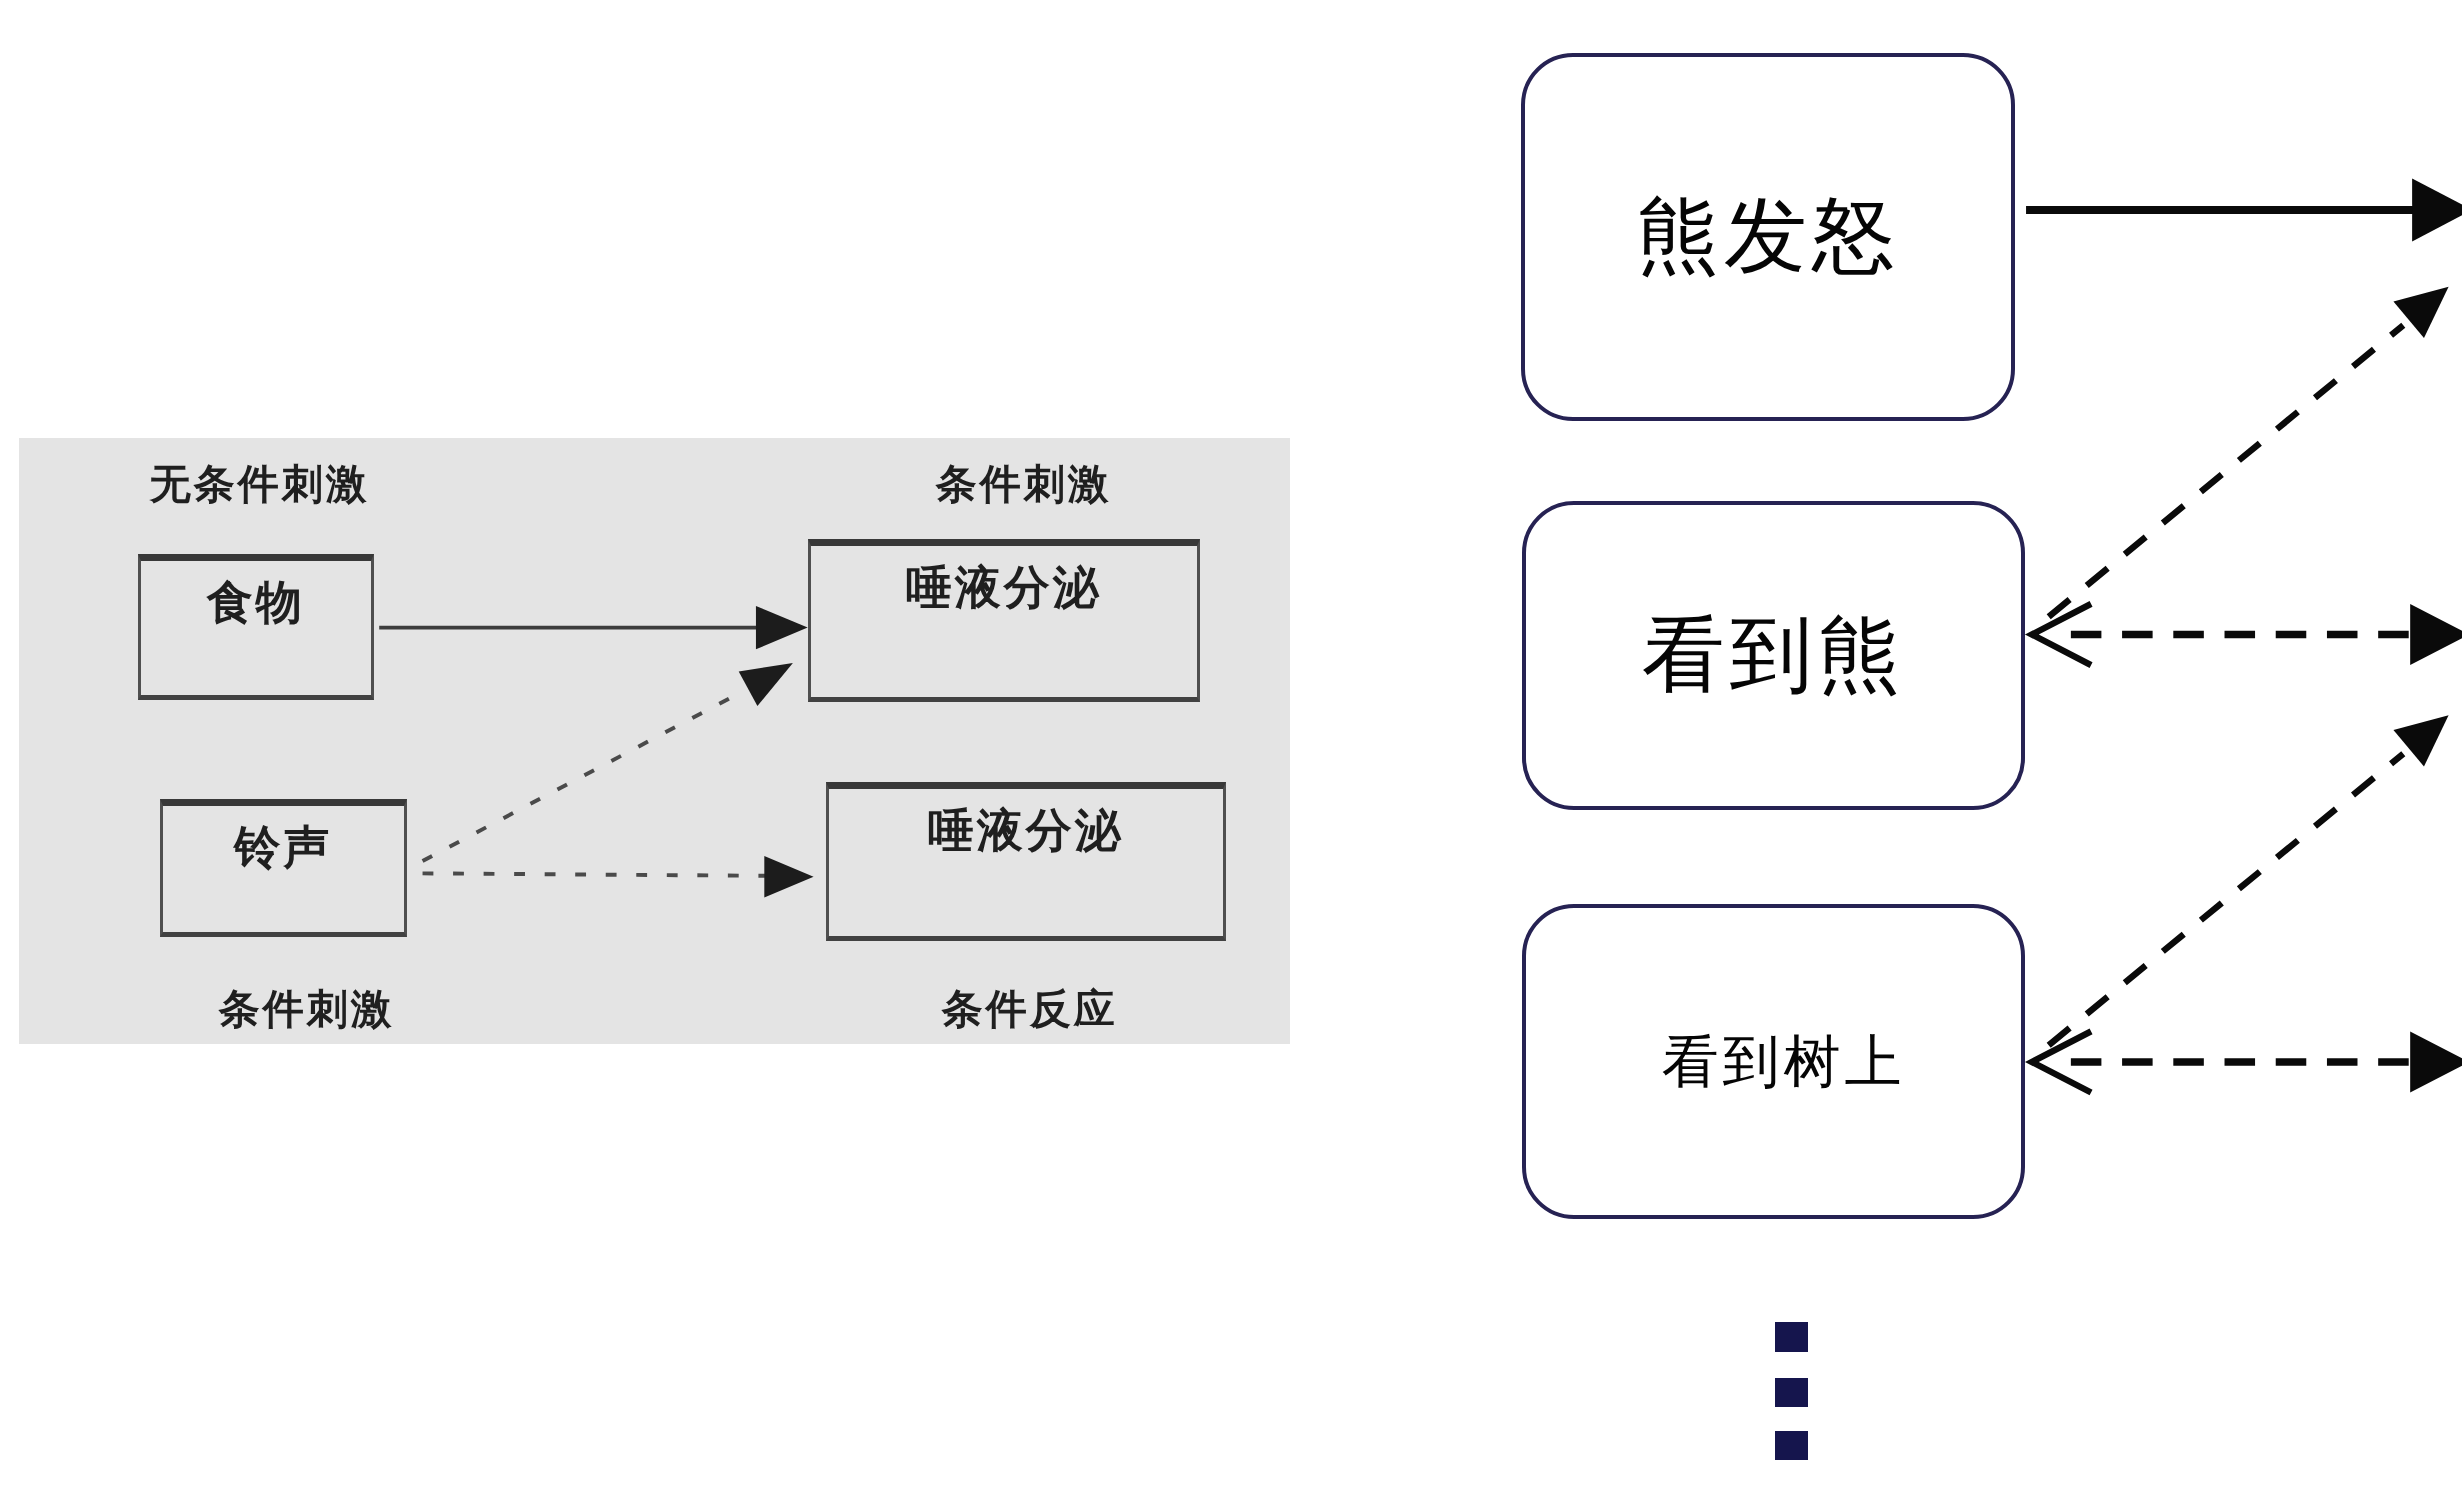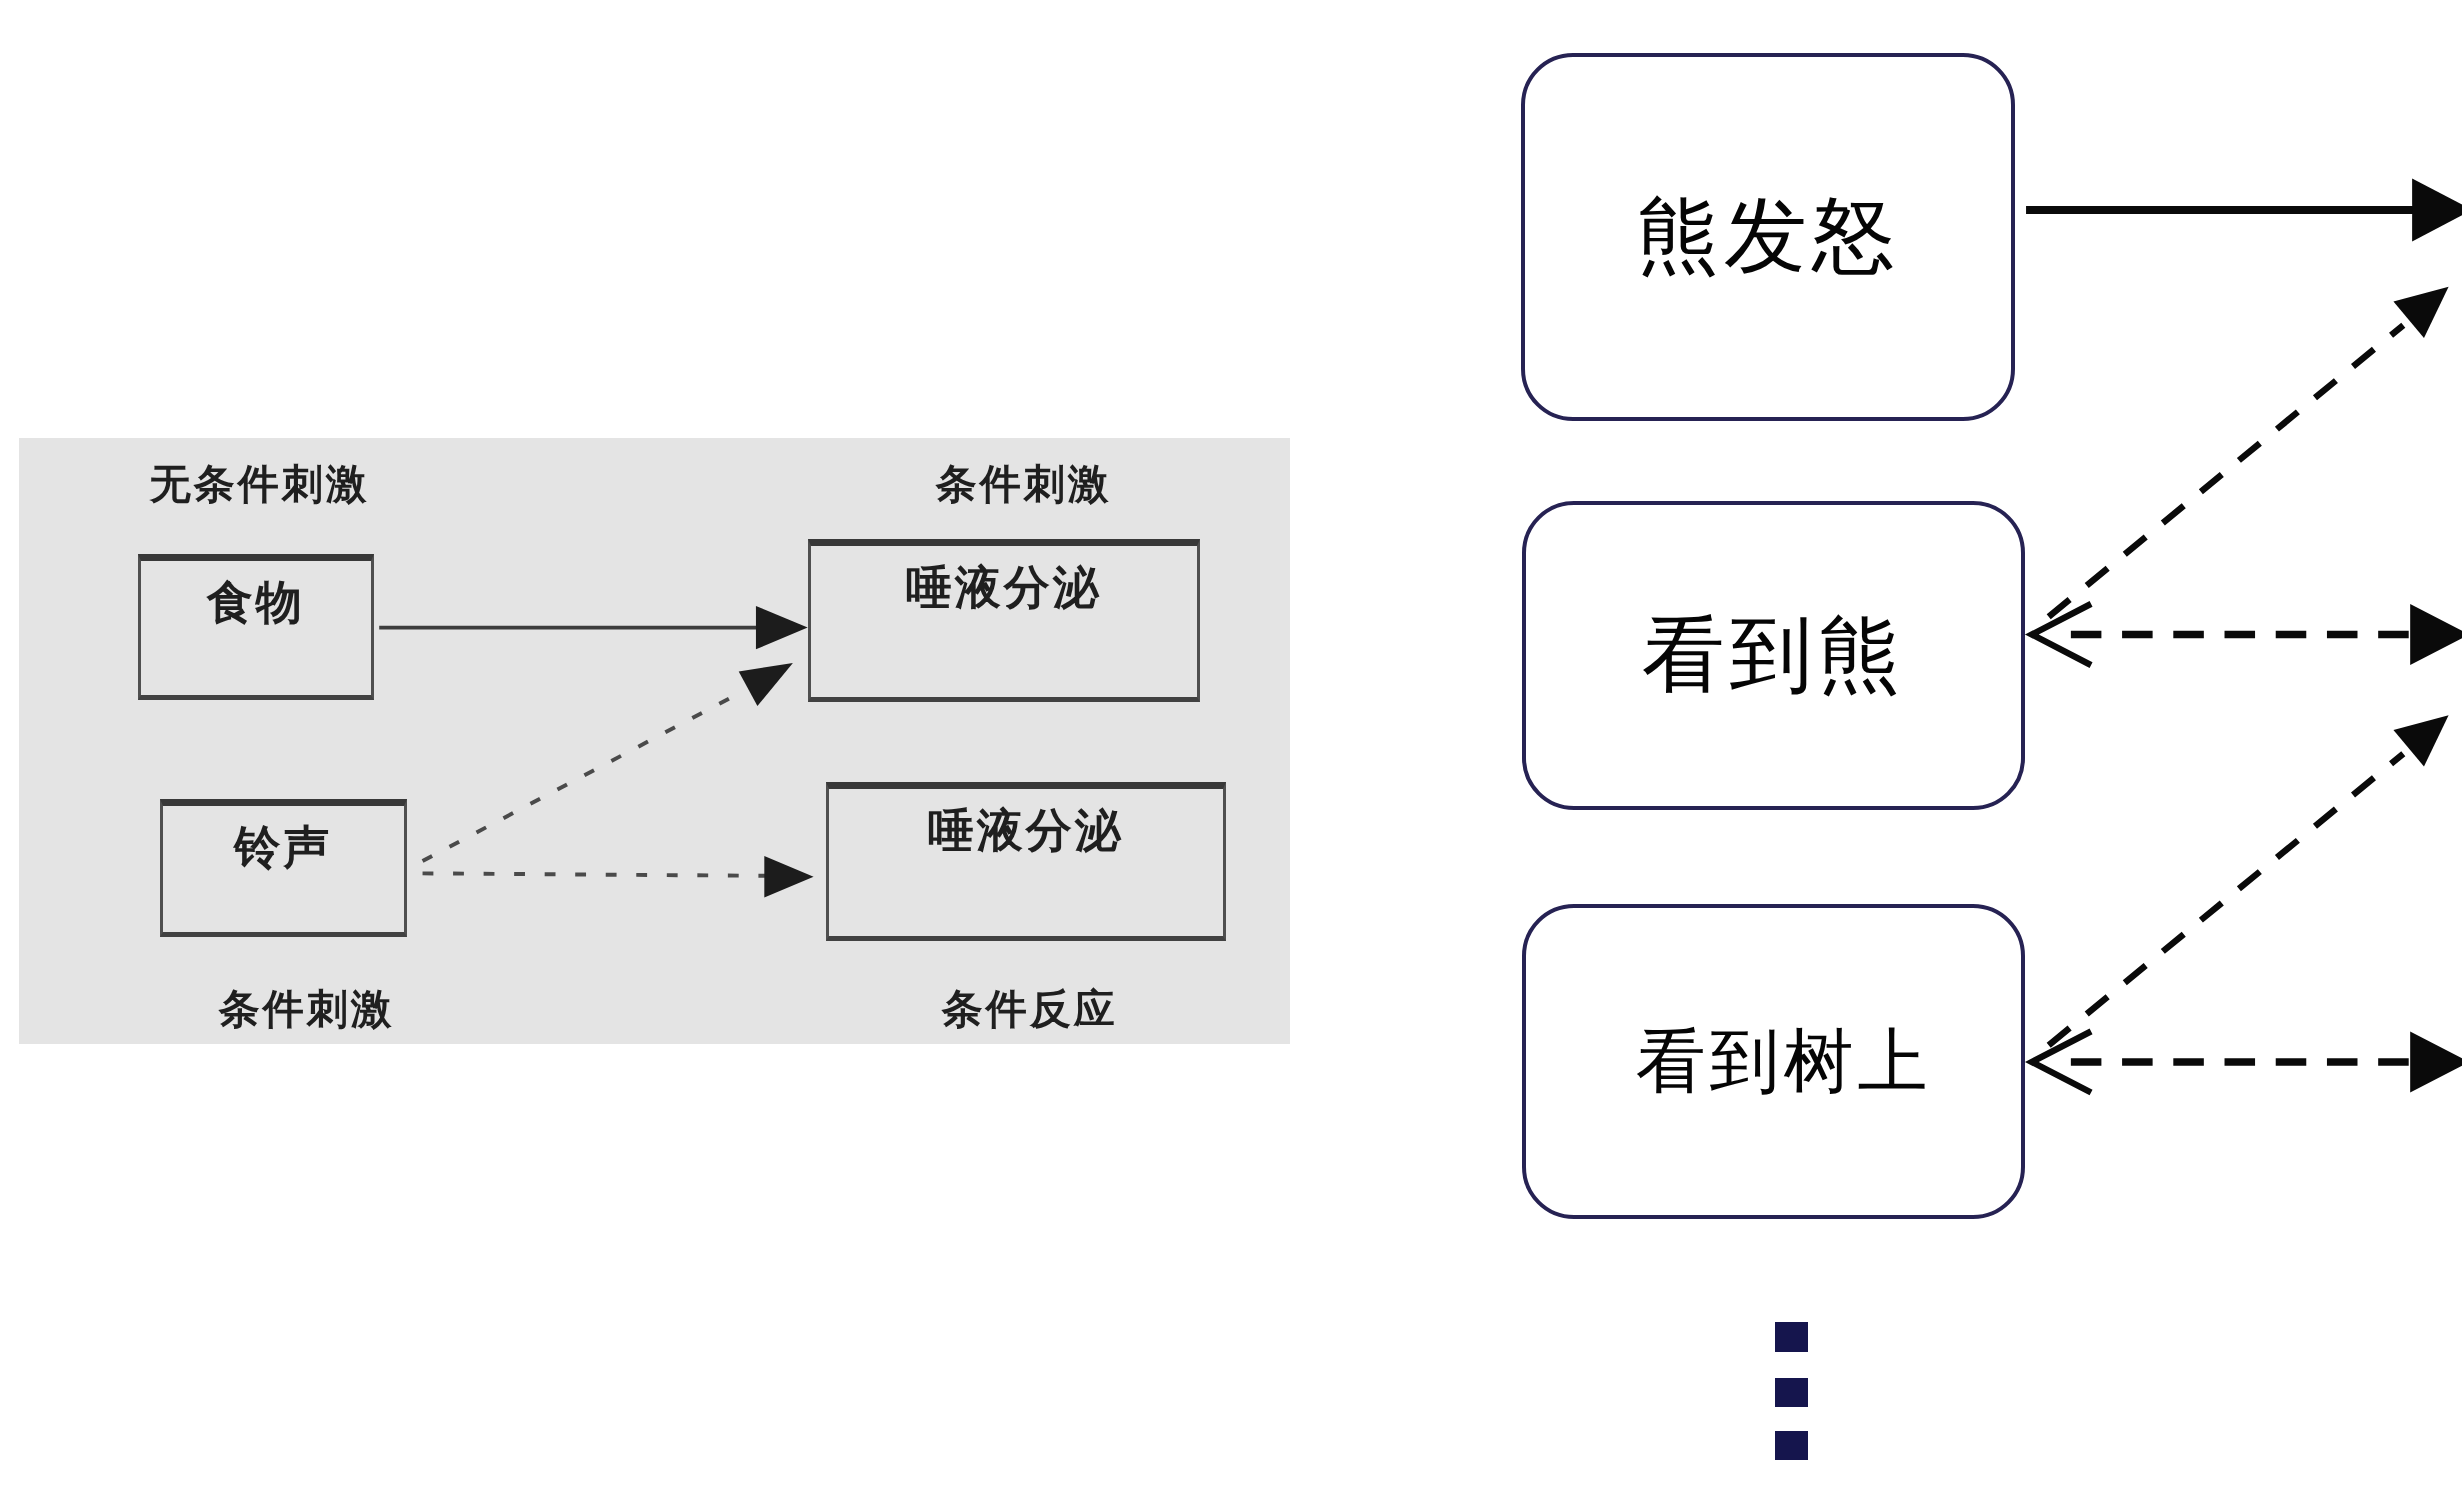--- a/index.html
+++ b/index.html
@@ -27,21 +27,21 @@
   .pbox-bell{left:141px;top:361px;width:247px;height:138px;}
   .pbox-sal-top{left:789px;top:101px;width:392px;height:163px;}
   .pbox-sal-bottom{left:807px;top:344px;width:400px;height:159px;}
 
   
   .node{position:absolute;box-sizing:border-box;background:var(--node_bg);
     display:flex;flex-direction:column;justify-content:center;align-items:center;
     text-align:center;color:var(--node_text);}
   .stim{border:4.4px solid var(--stim_border);border-radius:52px;
     font-size:83px;letter-spacing:4.9px;font-weight:500;}
-  .stim-claw{font-size:70px;line-height:1.28;letter-spacing:3.9px;padding-left:20px;}
+  .stim-claw{font-size:57px;line-height:1.28;letter-spacing:3.9px;padding-left:20px;}
 
   .n-bear{left:1521px;top:53px;width:494px;height:368px;}
   .n-see-bear{left:1522px;top:482px;width:503px;height:309px;margin-top:19px;}
   .n-see-claw{left:1522px;top:904px;width:503px;height:315px;}
 
   
   #overlay{position:absolute;left:0;top:0;width:3306px;height:1498px;}
   .p-solid{stroke:var(--panel_arrow);stroke-width:8;fill:none;}
   .p-dash{stroke:#4a4a4a;stroke-width:8;fill:none;stroke-dasharray:22 40;}
   .p-head{fill:var(--panel_arrowhead);stroke:none;}

